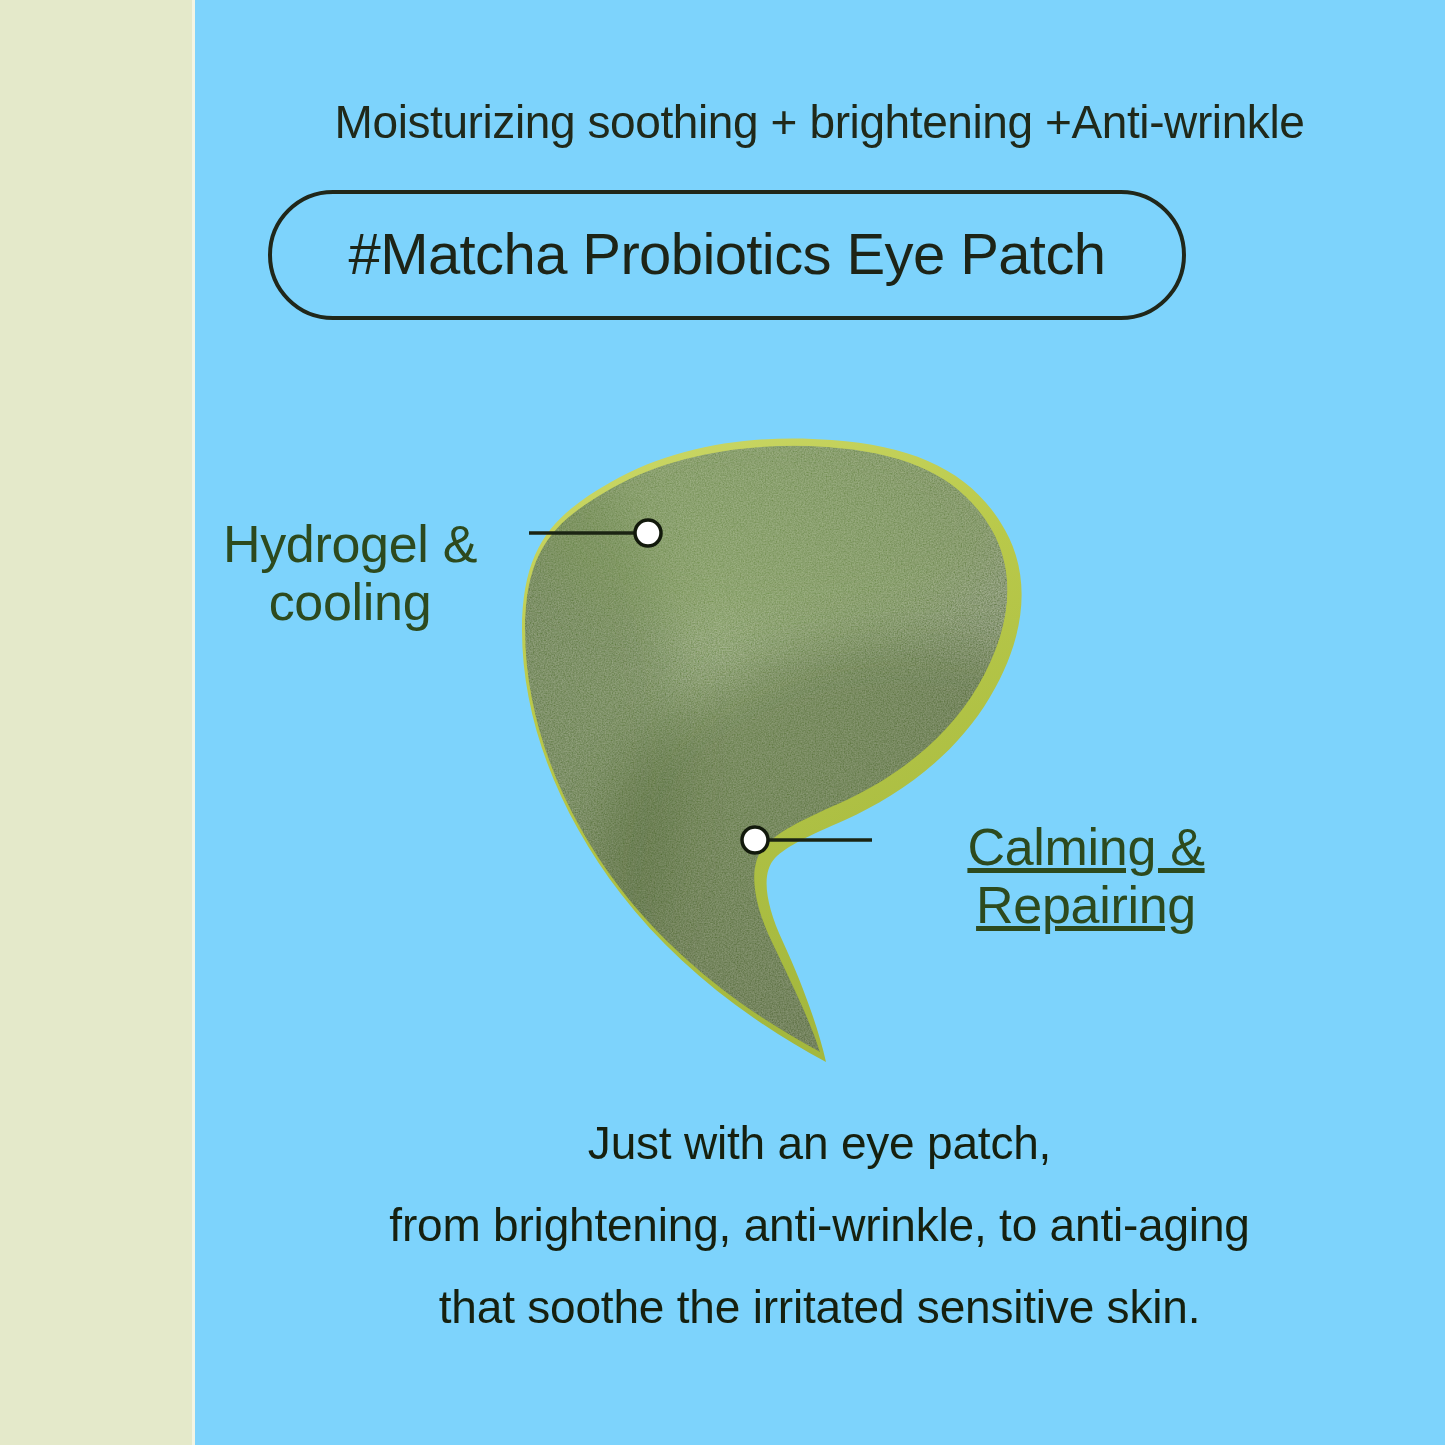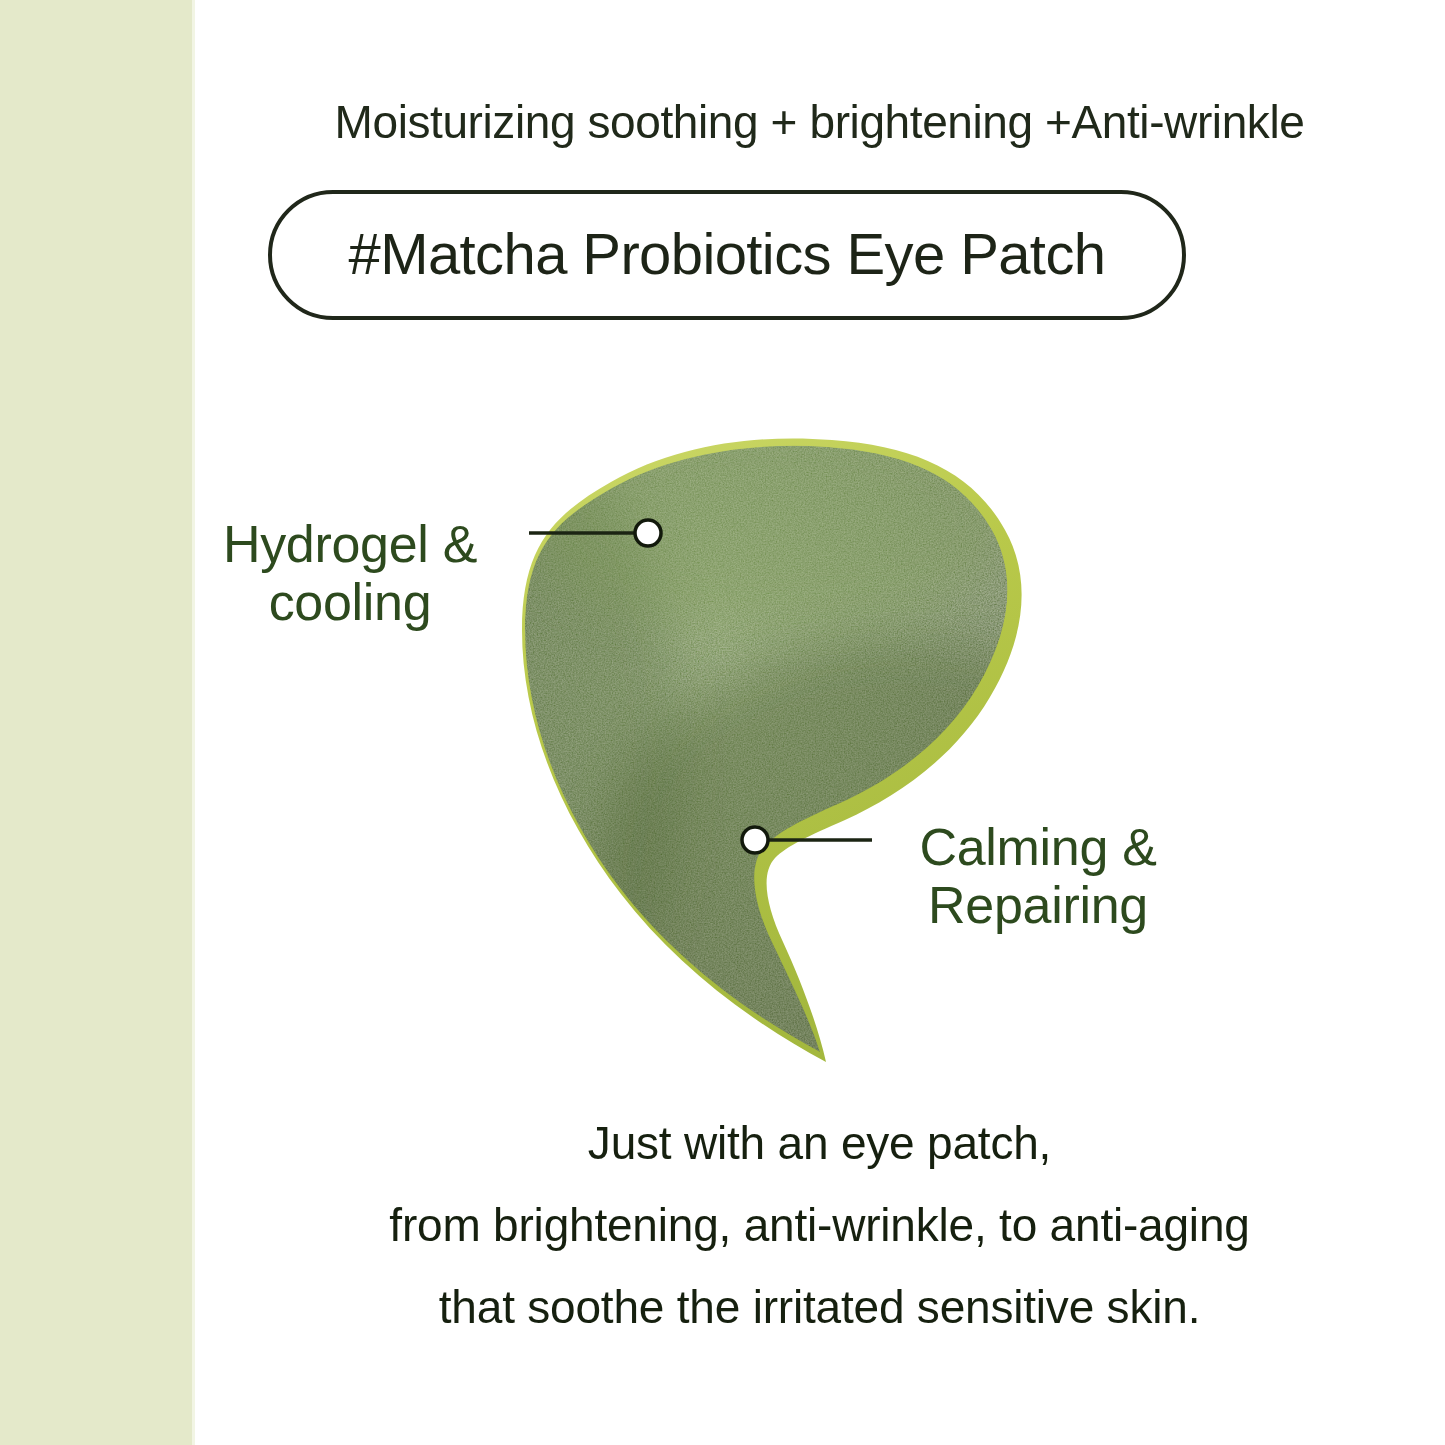--- a/index.html
+++ b/index.html
@@ -13,21 +13,21 @@
 
   body {
     font-family:"Liberation Sans", sans-serif;
     background:#e0e5c2;
   }
 
   .poster {
     position:relative;
     width:1445px;
     height:1445px;
-    background:#ffffff;
+    background:#7dd3fc;
     overflow:hidden;
     padding-left:8px;
   }
 
   
   .left-band {
     position:absolute;
     left:0; top:0;
     width:194px; height:1445px;
     background:#e4e9ca;
@@ -92,23 +92,24 @@
     letter-spacing:-0.3px;
     color:#2d4a1e;
     white-space:pre-line;
   }
   .callout-left {
     left:150px; top:515px;
     width:400px;
     text-align:center;
   }
   .callout-right {
-    left:848px; top:818px;
+    left:896px; top:818px;
     width:380px;
     text-align:center;
+    text-decoration:underline;
   }
 
   
   .paragraph {
     position:absolute;
     left:194px; top:1103px;
     width:1251px;
     text-align:center;
     color:#16200f;
     font-size:46px;

